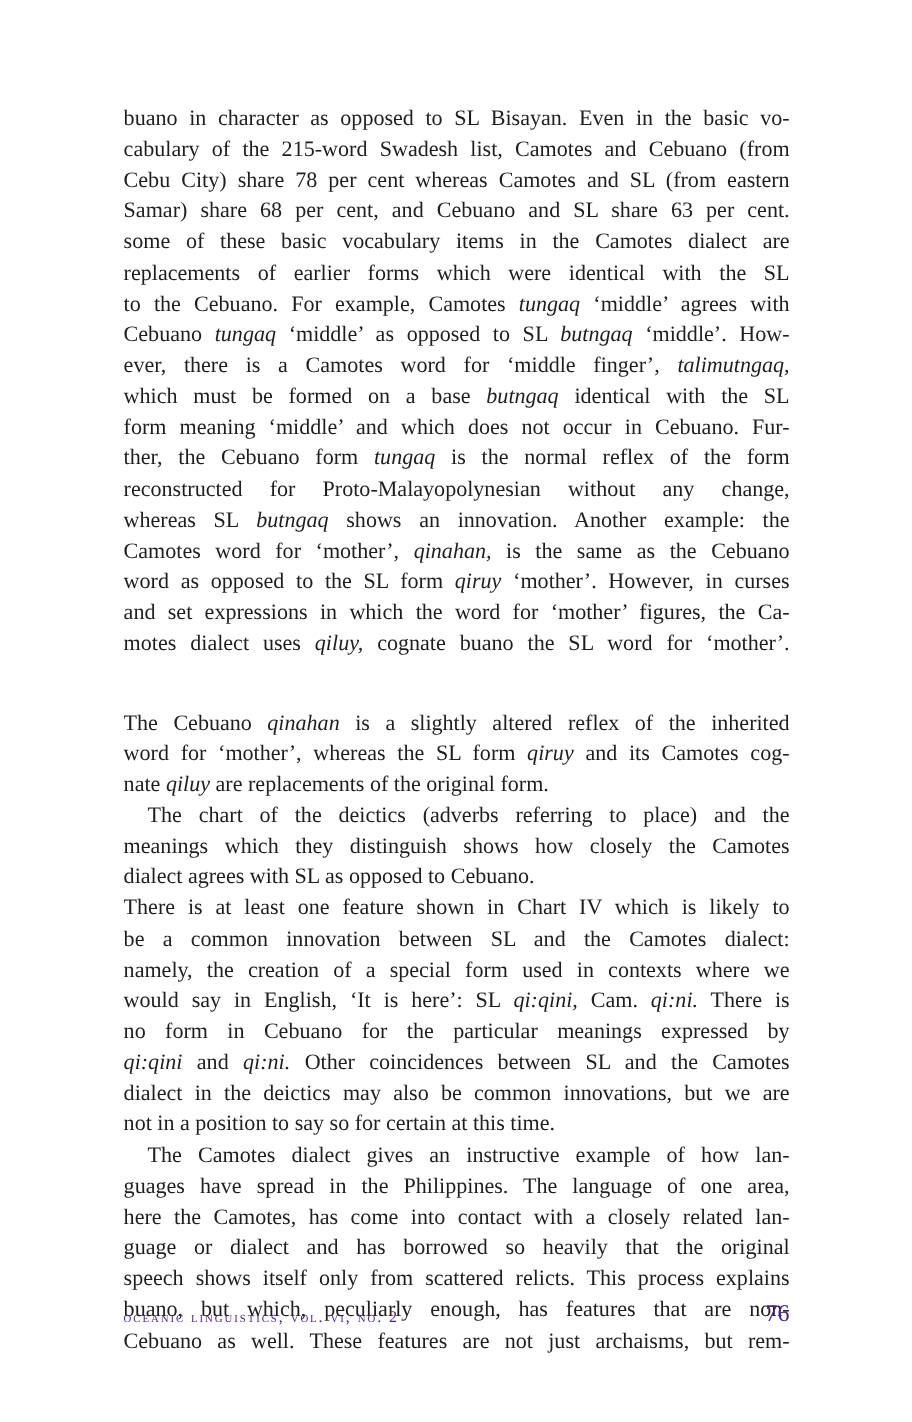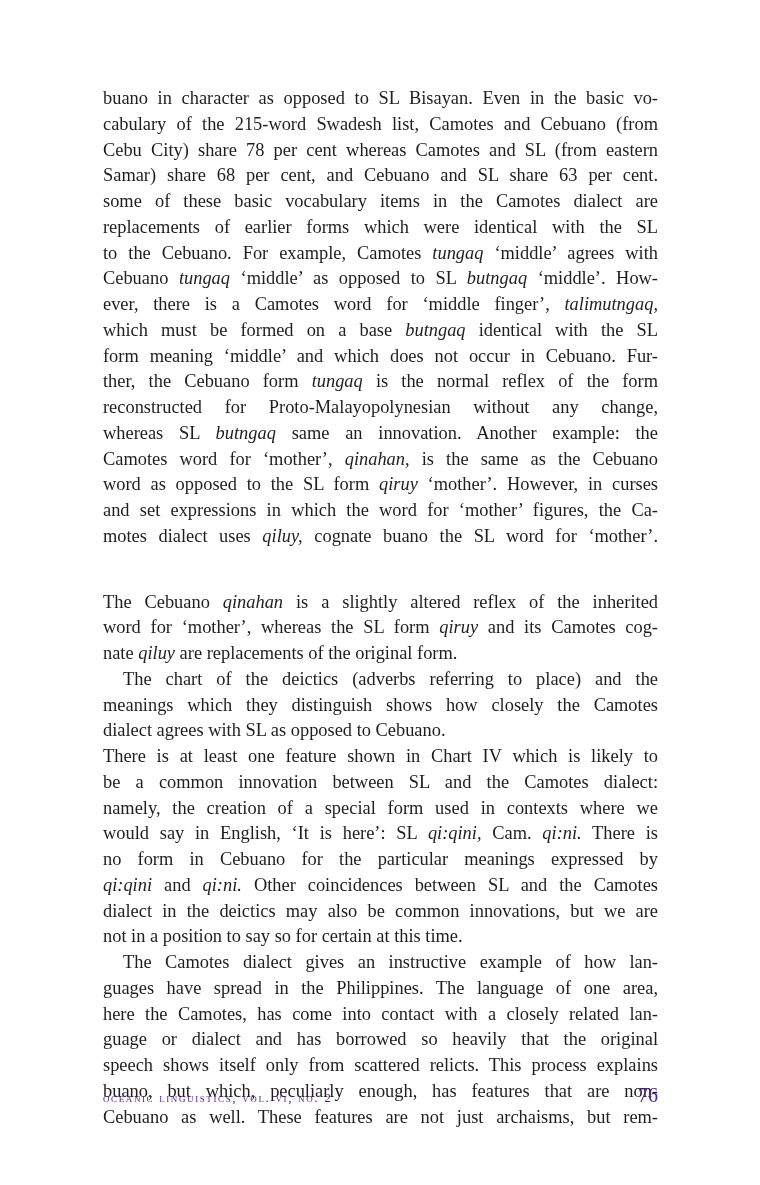--- a/index.html
+++ b/index.html
@@ -25,21 +25,21 @@
     <div class="line" style="white-space: normal; height: 25.75px; overflow: hidden;"><span>Samar) share 68 per cent, and Cebuano and SL share 63 per cent.</span></div>
     <div class="line" style="white-space: normal; height: 25.75px; overflow: hidden;"><span>some of these basic vocabulary items in the Camotes dialect are</span></div>
     <div class="line" style="white-space: normal; height: 25.75px; overflow: hidden;"><span>replacements of earlier forms which were identical with the SL</span></div>
     <div class="line" style="white-space: normal; height: 25.75px; overflow: hidden;"><span>to the Cebuano. For example, Camotes </span><span class="i">tungaq</span><span> ‘middle’ agrees with</span></div>
     <div class="line" style="white-space: normal; height: 25.75px; overflow: hidden;"><span>Cebuano </span><span class="i">tungaq</span><span> ‘middle’ as opposed to SL </span><span class="i">butngaq</span><span> ‘middle’. How-</span></div>
     <div class="line" style="white-space: normal; height: 25.75px; overflow: hidden;"><span>ever, there is a Camotes word for ‘middle finger’, </span><span class="i">talimutngaq,</span></div>
     <div class="line" style="white-space: normal; height: 25.75px; overflow: hidden;"><span>which must be formed on a base </span><span class="i">butngaq</span><span> identical with the SL</span></div>
     <div class="line" style="white-space: normal; height: 25.75px; overflow: hidden;"><span>form meaning ‘middle’ and which does not occur in Cebuano. Fur-</span></div>
     <div class="line" style="white-space: normal; height: 25.75px; overflow: hidden;"><span>ther, the Cebuano form </span><span class="i">tungaq</span><span> is the normal reflex of the form</span></div>
     <div class="line" style="white-space: normal; height: 25.75px; overflow: hidden;"><span>reconstructed for Proto-Malayopolynesian without any change,</span></div>
-    <div class="line" style="white-space: normal; height: 25.75px; overflow: hidden;"><span>whereas SL </span><span class="i">butngaq</span><span> same an innovation. Another example: the</span></div>
+    <div class="line" style="white-space: normal; height: 25.75px; overflow: hidden;"><span>whereas SL </span><span class="i">butngaq</span><span> shows an innovation. Another example: the</span></div>
     <div class="line" style="white-space: normal; height: 25.75px; overflow: hidden;"><span>Camotes word for ‘mother’, </span><span class="i">qinahan,</span><span> is the same as the Cebuano</span></div>
     <div class="line" style="white-space: normal; height: 25.75px; overflow: hidden;"><span>word as opposed to the SL form </span><span class="i">qiruy</span><span> ‘mother’. However, in curses</span></div>
     <div class="line" style="white-space: normal; height: 25.75px; overflow: hidden;"><span>and set expressions in which the word for ‘mother’ figures, the Ca-</span></div>
     <div class="line" style="white-space: normal; height: 25.75px; overflow: hidden;"><span>motes dialect uses </span><span class="i">qiluy,</span><span> cognate buano the SL word for ‘mother’.</span></div>
     <div class="line" style="white-space: normal; height: 25.75px; overflow: hidden; margin-top: 40px;"><span>The Cebuano </span><span class="i">qinahan</span><span> is a slightly altered reflex of the inherited</span></div>
     <div class="line" style="white-space: normal; height: 25.75px; overflow: hidden;"><span>word for ‘mother’, whereas the SL form </span><span class="i">qiruy</span><span> and its Camotes cog-</span></div>
     <div class="line last" style="white-space: normal; height: 25.75px; overflow: hidden;"><span>nate </span><span class="i">qiluy</span><span> are replacements of the original form.</span></div>
     <div class="line indent" style="white-space: normal; height: 25.75px; overflow: hidden;"><span>The chart of the deictics (adverbs referring to place) and the</span></div>
     <div class="line" style="white-space: normal; height: 25.75px; overflow: hidden;"><span>meanings which they distinguish shows how closely the Camotes</span></div>
     <div class="line last" style="white-space: normal; height: 25.75px; overflow: hidden;"><span>dialect agrees with SL as opposed to Cebuano.</span></div>

